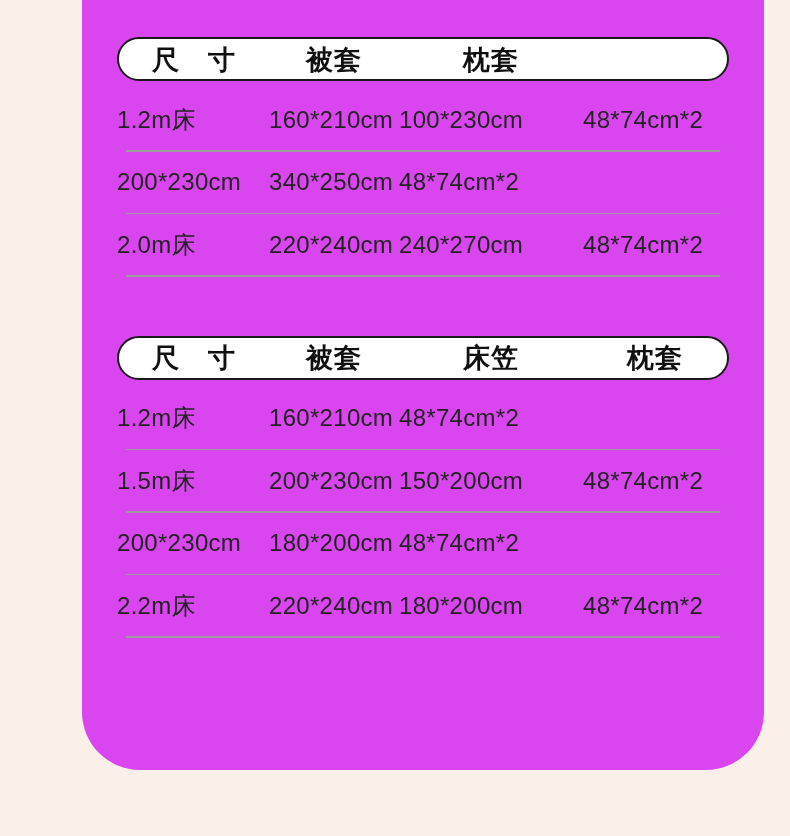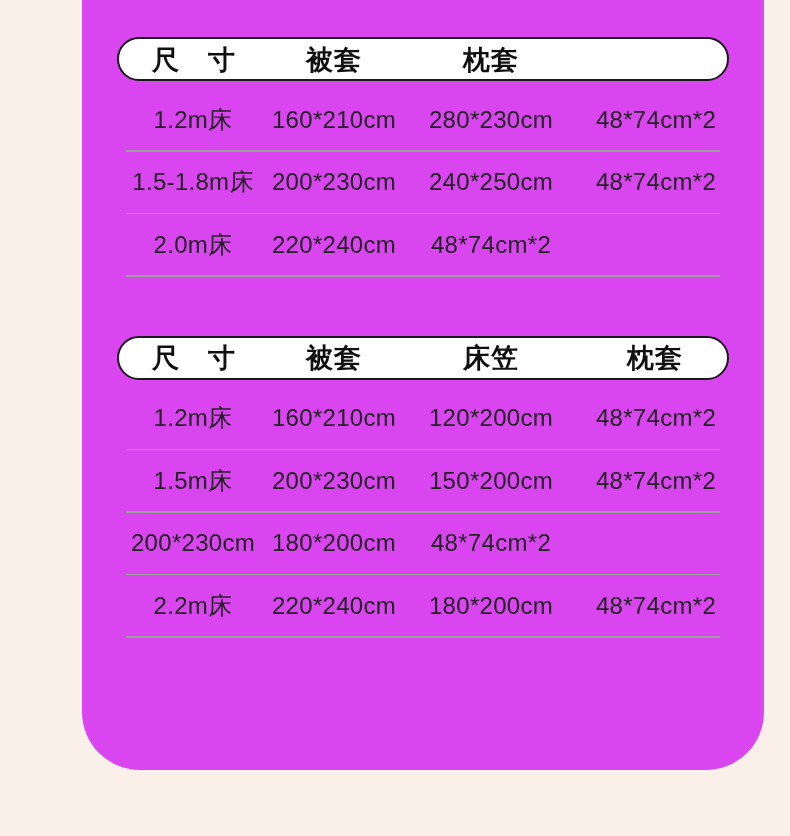--- a/index.html
+++ b/index.html
@@ -48,21 +48,20 @@
     padding-top: 2px;
   }
   .row {
     display: grid;
     grid-template-columns: 152px 130px 184px 146px;
     height: 61px;
     align-items: center;
   }
   .row.first { margin-top: 8px; }
   .cell {
-    text-align: center;
     font-size: 24px;
     color: #222222;
     letter-spacing: 0.3px;
   }
   .divider {
     height: 1.5px;
     background: #9c9c9c;
     margin: 0 9px;
   }
 </style>
@@ -74,53 +73,52 @@
   <section class="size-table t1">
     <div class="pill">
       <span class="hcell">尺　寸</span>
       <span class="hcell">被套</span>
       <span class="hcell">枕套</span>
     </div>
 
     <div class="row first">
       <span class="cell">1.2m床</span>
       <span class="cell">160*210cm</span>
-      <span class="cell">280*230cm</span>
+      <span class="cell">100*230cm</span>
       <span class="cell">48*74cm*2</span>
     </div>
     <div class="divider"></div>
 
     <div class="row">
-      <span class="cell">1.5-1.8m床</span>
       <span class="cell">200*230cm</span>
-      <span class="cell">240*250cm</span>
+      <span class="cell">340*250cm</span>
       <span class="cell">48*74cm*2</span>
     </div>
     <div class="divider"></div>
 
     <div class="row">
       <span class="cell">2.0m床</span>
       <span class="cell">220*240cm</span>
+      <span class="cell">240*270cm</span>
       <span class="cell">48*74cm*2</span>
     </div>
     <div class="divider"></div>
   </section>
 
   <section class="size-table t2">
     <div class="pill">
       <span class="hcell">尺　寸</span>
       <span class="hcell">被套</span>
       <span class="hcell">床笠</span>
       <span class="hcell">枕套</span>
     </div>
 
     <div class="row first">
       <span class="cell">1.2m床</span>
       <span class="cell">160*210cm</span>
-      <span class="cell">120*200cm</span>
       <span class="cell">48*74cm*2</span>
     </div>
     <div class="divider"></div>
 
     <div class="row">
       <span class="cell">1.5m床</span>
       <span class="cell">200*230cm</span>
       <span class="cell">150*200cm</span>
       <span class="cell">48*74cm*2</span>
     </div>

